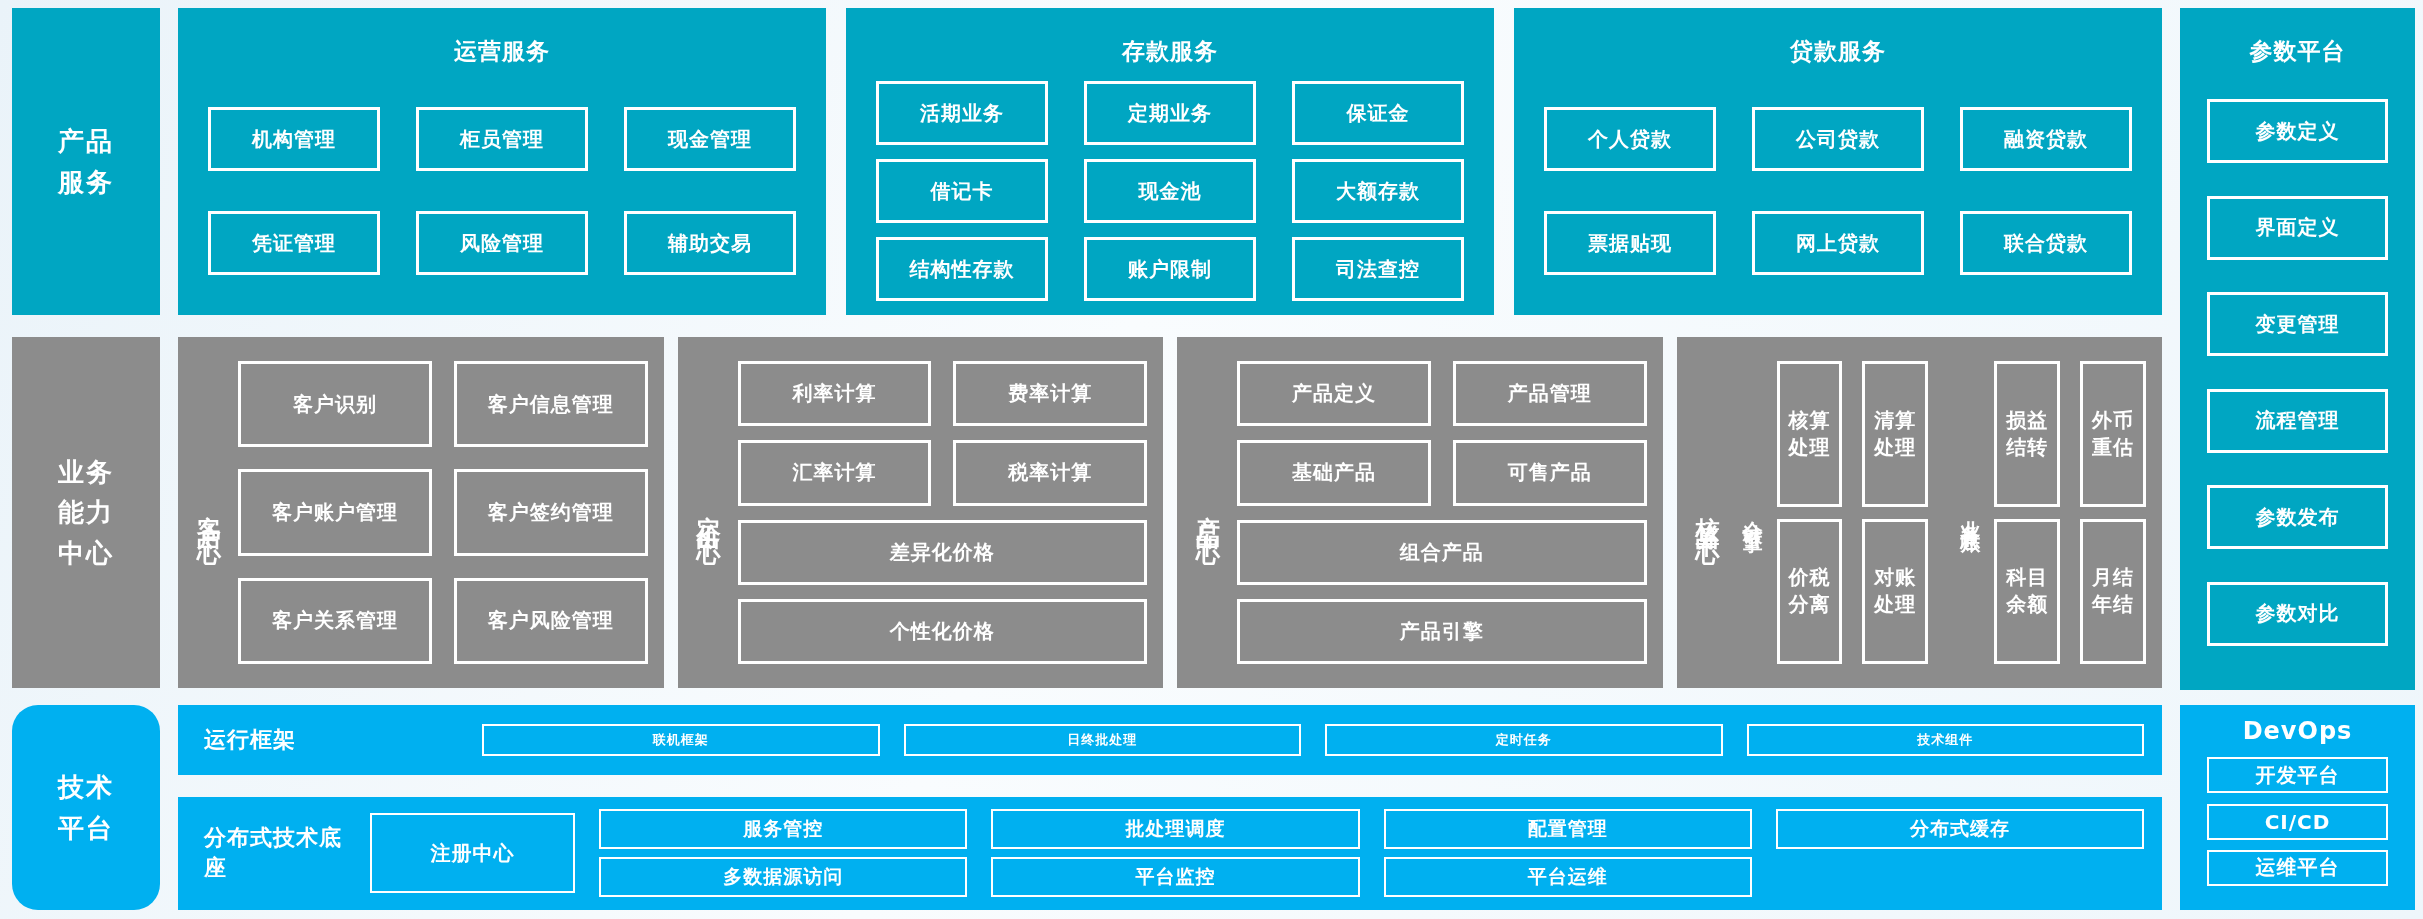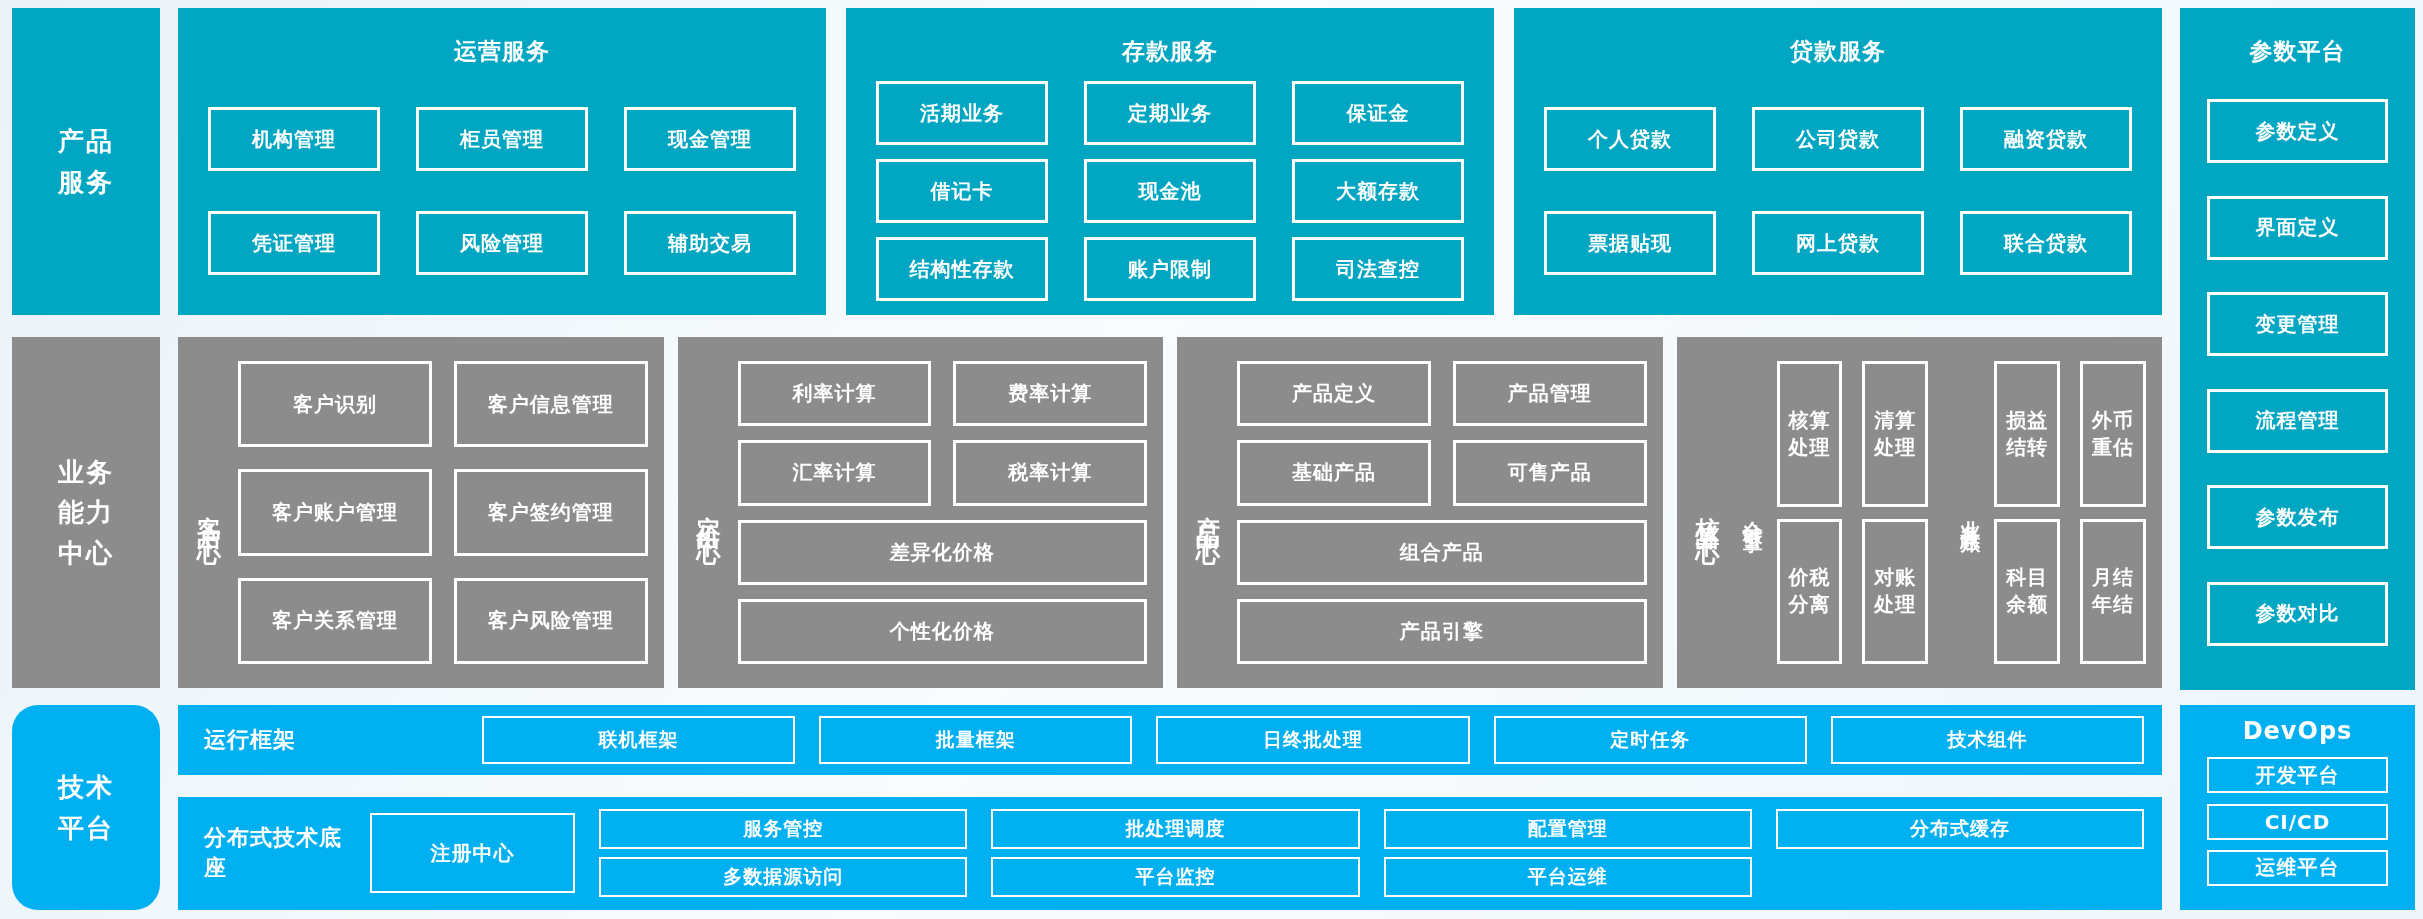--- a/index.html
+++ b/index.html
@@ -59,21 +59,21 @@
   .acct-col { flex: 1; display: flex; flex-direction: row; gap: 26px; }
   .acct-group { flex: 1; display: flex; gap: 6px; }
   .acct-vlabel { flex: 0 0 34px; font-size: 20px; letter-spacing: 4px; }
   .acct-grid { flex: 1; display: grid; grid-template-columns: 1fr 1fr; gap: 12px 20px; }
 
   
   .band { flex: 0 0 70px; margin-bottom: 22px; display: flex; align-items: center;
           gap: 24px; padding: 0 18px 0 26px; }
   .band-label { color: #fff; font-weight: bold; font-size: 22px; letter-spacing: 1px;
                 flex: 0 0 254px; }
-  .band .fbox { flex: 1; height: 48px; border-width: 2px; font-size: 19px; }
+  .band .fbox { flex: 1; height: 32px; border-width: 2px; font-size: 13px; }
 
   .band2 { flex: 1; margin-bottom: 0; padding: 12px 18px 13px 26px; align-items: stretch; }
   .band2 .band-label { flex: 0 0 142px; align-self: center; }
   .reg-box { flex: 0 0 205px; height: 80px; align-self: center; border-width: 2px; }
   .dist-grid { flex: 1; display: grid; grid-template-columns: repeat(4, 1fr);
                gap: 8px 24px; }
   .dist-grid .box { border-width: 2px; font-size: 19px; }
 
   
   .right { flex: 0 0 235px; }
@@ -211,21 +211,20 @@
               <div class="box">月结年结</div>
             </div>
           </div>
         </div>
       </section>
     </div>
 
     <div class="band blue">
       <div class="band-label">运行框架</div>
       <div class="box fbox">联机框架</div>
-      <div class="box fbox">批量框架</div>
       <div class="box fbox">日终批处理</div>
       <div class="box fbox">定时任务</div>
       <div class="box fbox">技术组件</div>
     </div>
 
     <div class="band band2 blue">
       <div class="band-label">分布式技术底座</div>
       <div class="box reg-box">注册中心</div>
       <div class="dist-grid">
         <div class="box">服务管控</div>

